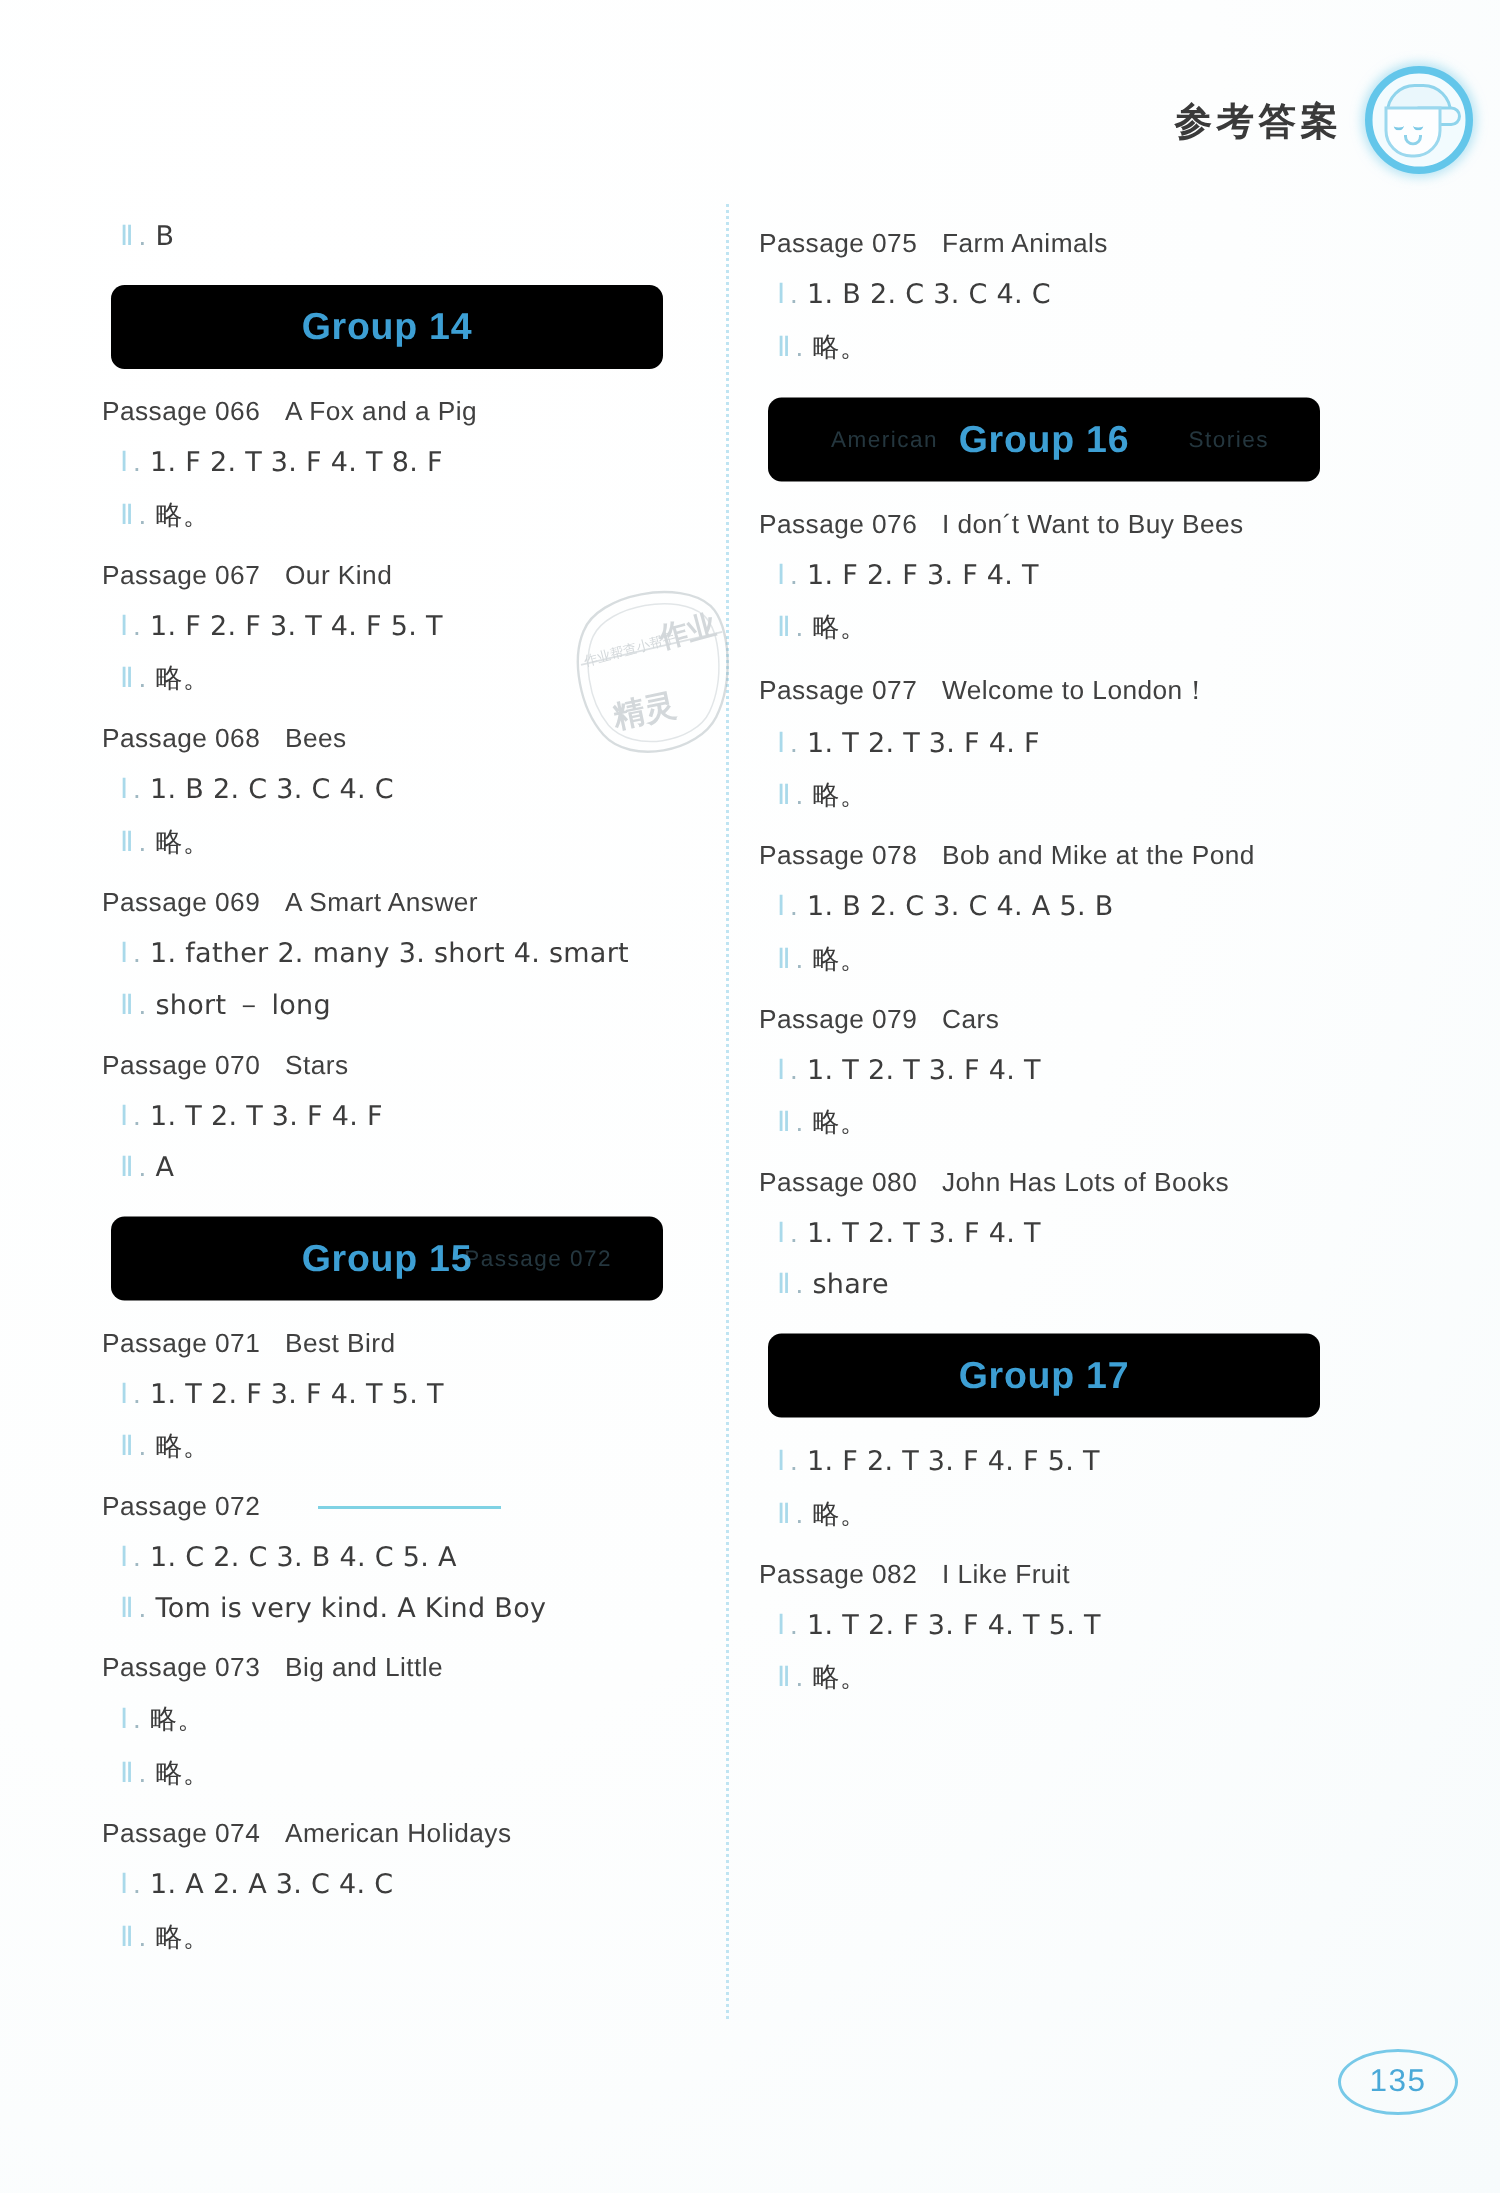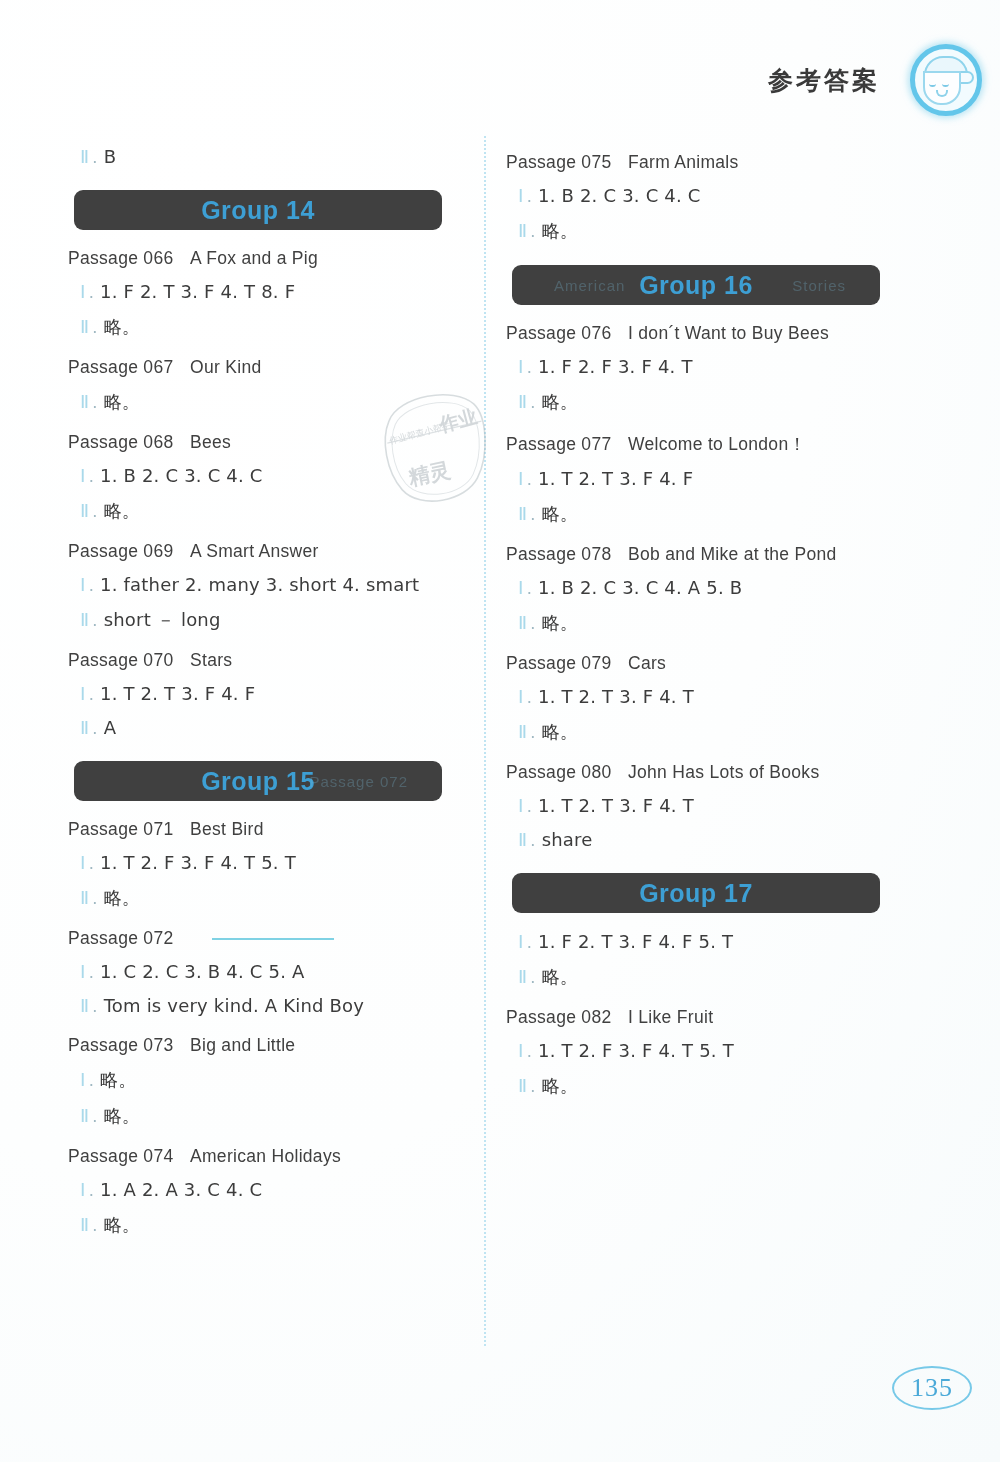--- a/index.html
+++ b/index.html
@@ -24,21 +24,21 @@
       radial-gradient(ellipse at 20% 15%, #ffffff 0%, #fdfefe 55%, #f7fbfc 100%);
   }
 
   
   .page-header {
     position: absolute;
     top: 44px;
     right: 18px;
     display: flex;
     align-items: center;
-    gap: 30px;
+    gap: 15px;
   }
   .header-title {
     font-family: "DejaVu Sans", sans-serif;
     font-size: 25px;
     font-weight: 700;
     color: #3a3a3a;
     letter-spacing: 3px;
     white-space: nowrap;
   }
   .mascot {
@@ -111,23 +111,23 @@
   .col {
     position: absolute;
     top: 16px;
     width: 400px;
   }
   .col-left  { left: 68px; }
   .col-right { left: 506px; }
 
   
   .group-banner {
-    background: #404040;
+    background: #000000;
     border-radius: 9px;
-    height: 40px;
+    height: 56px;
     margin: 22px 0 8px 6px;
     width: 368px;
     display: flex;
     align-items: center;
     justify-content: center;
     position: relative;
   }
   .group-banner .gtitle {
     font-size: 25px;
     font-weight: 600;
@@ -218,22 +218,22 @@
     right: 28px;
     bottom: 52px;
     width: 76px;
     height: 40px;
     border: 2px solid #77c9e8;
     border-radius: 50%;
     display: flex;
     align-items: center;
     justify-content: center;
     color: #4aa9d8;
-    font-family: Liberation Serif, serif;
-    font-size: 26px;
+    font-family: Liberation Sans, sans-serif;
+    font-size: 21px;
     letter-spacing: 1px;
   }
 </style>
 </head>
 <body>
 
 <div class="paper"></div>
 
 <div class="page-header">
   <div class="header-title">参考答案</div>
@@ -265,20 +265,21 @@
           <span class="passage-title">A Fox and a Pig</span>
         </div>
         <div class="ans-line"><span class="rn">Ⅰ</span><span class="dot">.</span><span class="ans-body">1. F  2. T  3. F  4. T  8. F</span></div>
         <div class="ans-line"><span class="rn">Ⅱ</span><span class="dot">.</span><span class="ans-body cjk">略。</span></div>
       </div>
       <div class="passage">
         <div class="passage-head">
           <span class="passage-no">Passage 067</span>
           <span class="passage-title">Our Kind</span>
         </div>
+        <div class="ans-line"><span class="rn">Ⅰ</span><span class="dot">.</span><span class="ans-body">1. F  2. F  3. T  4. F  5. T</span></div>
         <div class="ans-line"><span class="rn">Ⅱ</span><span class="dot">.</span><span class="ans-body cjk">略。</span></div>
       </div>
       <div class="passage">
         <div class="passage-head">
           <span class="passage-no">Passage 068</span>
           <span class="passage-title">Bees</span>
         </div>
         <div class="ans-line"><span class="rn">Ⅰ</span><span class="dot">.</span><span class="ans-body">1. B  2. C  3. C  4. C</span></div>
         <div class="ans-line"><span class="rn">Ⅱ</span><span class="dot">.</span><span class="ans-body cjk">略。</span></div>
       </div>

